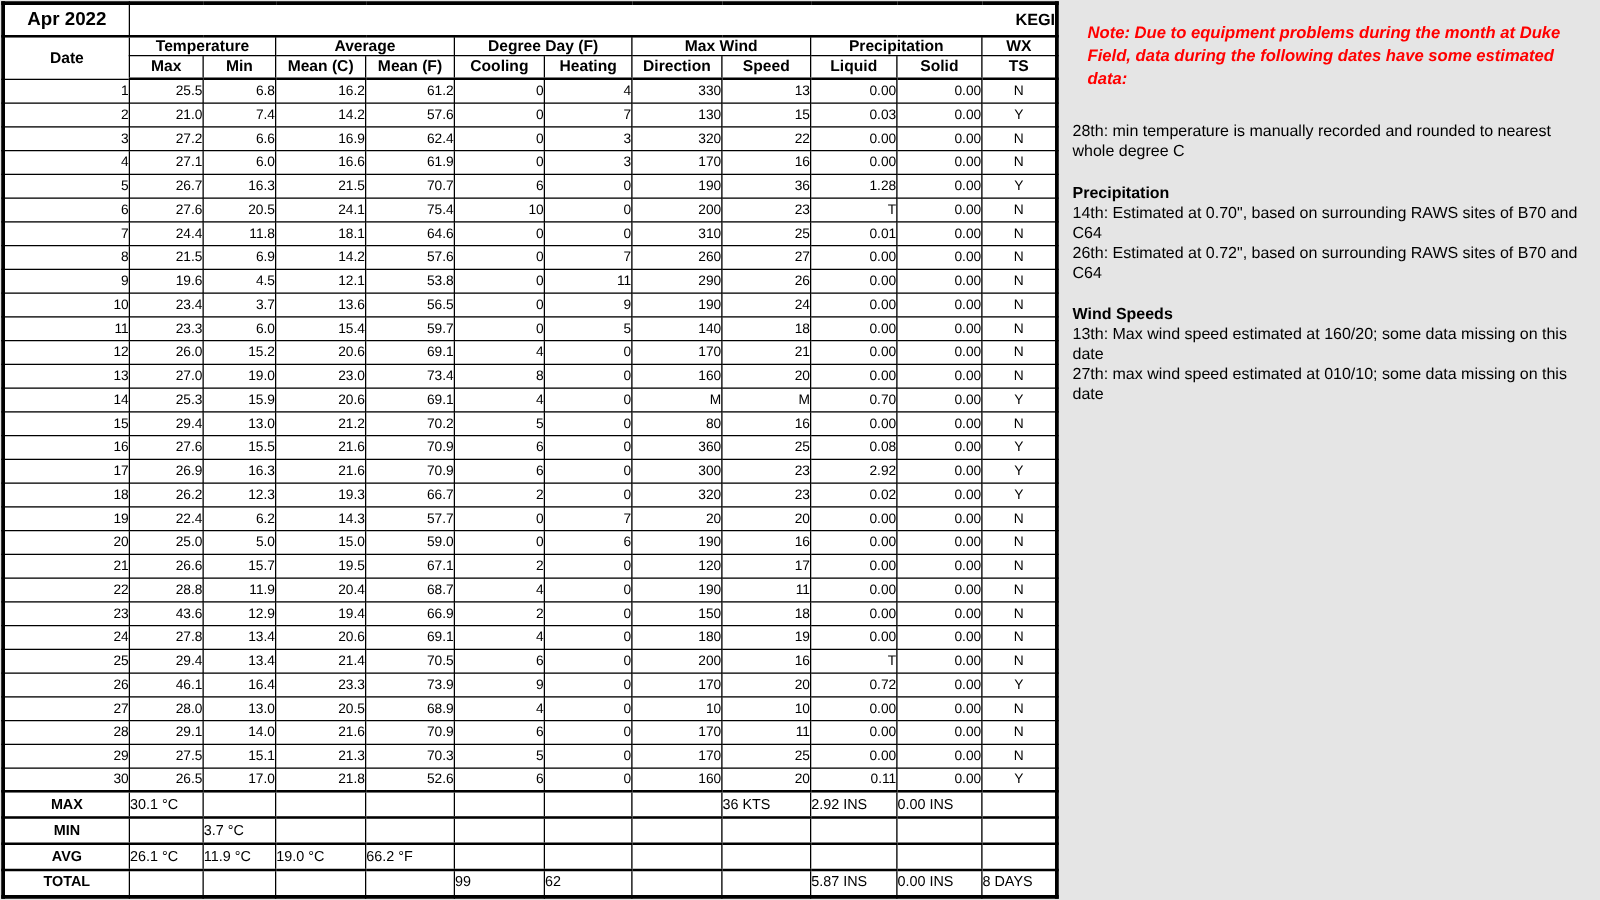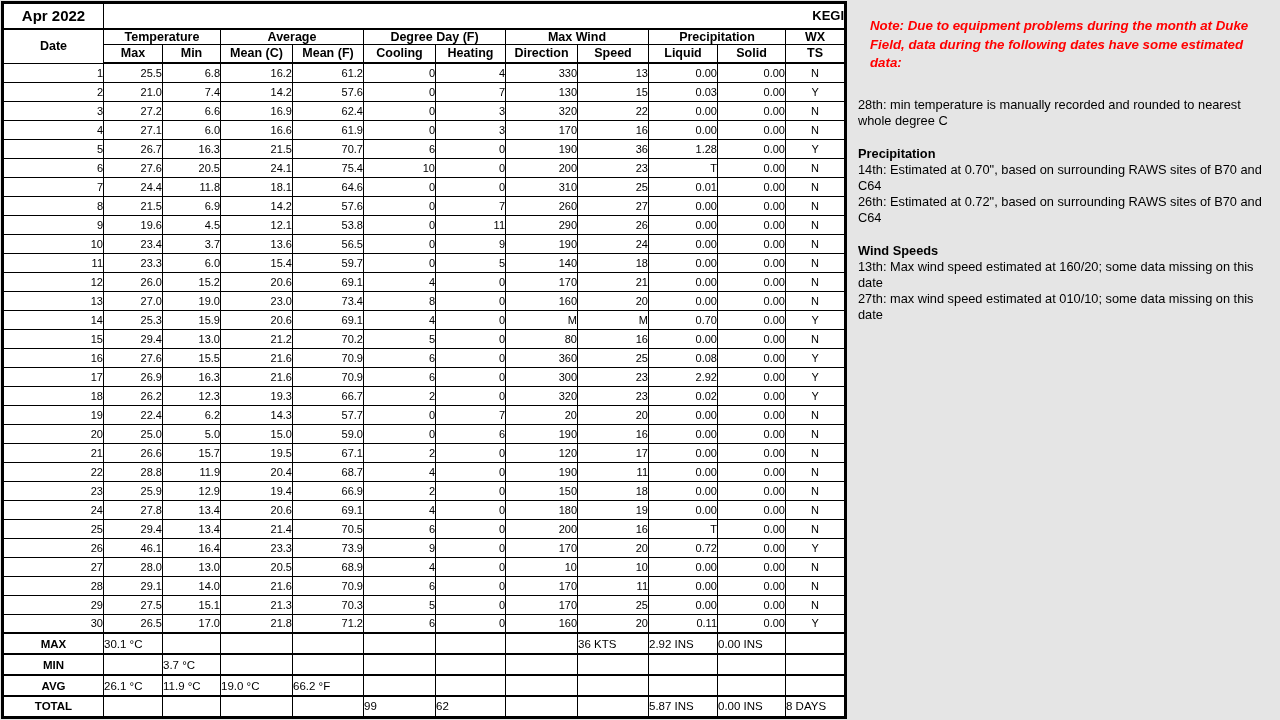--- a/index.html
+++ b/index.html
@@ -422,21 +422,21 @@
           <td class="c-num">4</td>
           <td class="c-num">0</td>
           <td class="c-num">190</td>
           <td class="c-num">11</td>
           <td class="c-num">0.00</td>
           <td class="c-num">0.00</td>
           <td class="c-ts">N</td>
         </tr>
         <tr class="r-data">
           <td class="c-day">23</td>
-          <td class="c-num">25.9</td>
+          <td class="c-num">43.6</td>
           <td class="c-num">12.9</td>
           <td class="c-num">19.4</td>
           <td class="c-num">66.9</td>
           <td class="c-num">2</td>
           <td class="c-num">0</td>
           <td class="c-num">150</td>
           <td class="c-num">18</td>
           <td class="c-num">0.00</td>
           <td class="c-num">0.00</td>
           <td class="c-ts">N</td>
@@ -523,21 +523,21 @@
           <td class="c-num">25</td>
           <td class="c-num">0.00</td>
           <td class="c-num">0.00</td>
           <td class="c-ts">N</td>
         </tr>
         <tr class="r-data">
           <td class="c-day">30</td>
           <td class="c-num">26.5</td>
           <td class="c-num">17.0</td>
           <td class="c-num">21.8</td>
-          <td class="c-num">71.2</td>
+          <td class="c-num">52.6</td>
           <td class="c-num">6</td>
           <td class="c-num">0</td>
           <td class="c-num">160</td>
           <td class="c-num">20</td>
           <td class="c-num">0.11</td>
           <td class="c-num">0.00</td>
           <td class="c-ts">Y</td>
         </tr>
       </tbody>
     <tbody id="summary-body">

